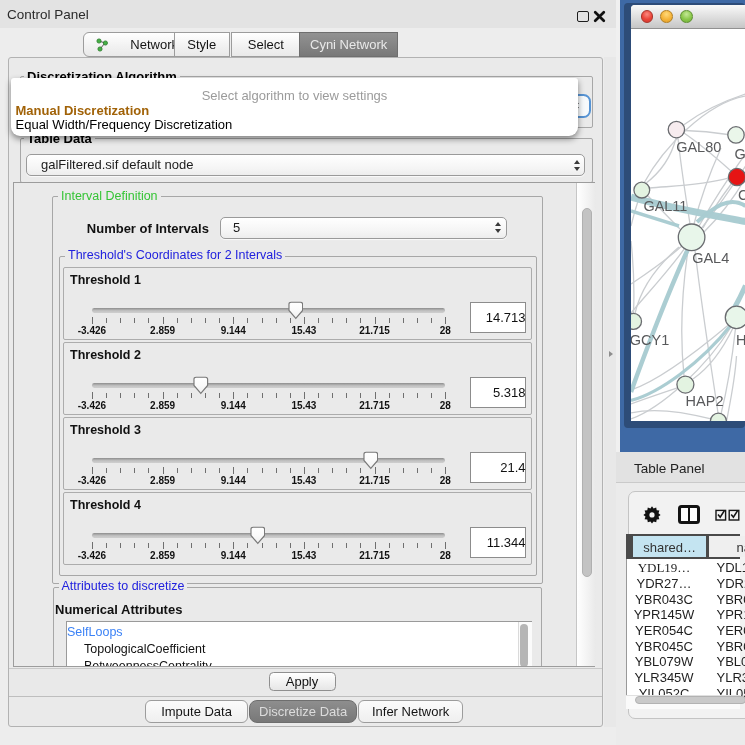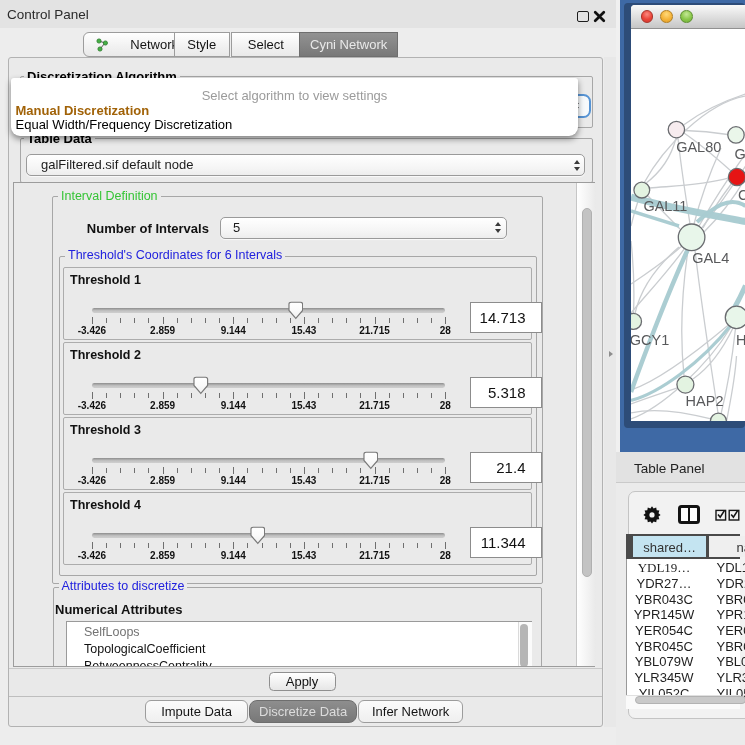--- a/index.html
+++ b/index.html
@@ -9,21 +9,21 @@
   .gt{position:absolute;background:#EAEAEA;padding:0 3px;font-size:12.5px;line-height:13px;white-space:nowrap;}
   .combo{position:absolute;border:1px solid #9A9A9A;border-radius:5px;background:linear-gradient(#FFFFFF,#F4F4F4 70%,#EDEDED);box-shadow:0 1px 1px rgba(255,255,255,.8);}
   .combo .ct{position:absolute;left:14px;top:2px;font-size:13px;color:#1C1C1C;white-space:nowrap;}
   .arr{position:absolute;width:0;height:0;border-left:3.6px solid transparent;border-right:3.6px solid transparent;}
   .arr.up{border-bottom:4.6px solid #3A3A3A;}
   .arr.dn{border-top:4.6px solid #3A3A3A;}
   .tabseg{position:absolute;top:32px;height:23px;background:linear-gradient(#FFFFFF,#F2F2F2 55%,#E9E9E9);border:1px solid #9C9C9C;font-size:13px;color:#141414;text-align:center;line-height:23px;white-space:nowrap;}
   .tbox{position:absolute;left:63px;width:467.3px;height:70.2px;border:1px solid #ACACAC;border-radius:2px;}
   .tlab{position:absolute;left:6px;top:5px;font-size:12.5px;font-weight:bold;color:#111;}
   .track{position:absolute;left:27.9px;width:353.3px;height:4.8px;background:linear-gradient(#8D8D8D,#C2C2C2 55%,#CFCFCF);border-radius:2.4px;top:39.6px;}
-  .vbox{position:absolute;left:405.7px;top:33.2px;width:54.8px;height:29.8px;background:#FFF;border:1px solid #8C8C8C;font-size:15px;color:#111;text-align:right;line-height:30px;padding-right:16px;}
+  .vbox{position:absolute;left:405.7px;top:33.2px;width:54.8px;height:29.8px;background:#FFF;border:1px solid #8C8C8C;font-size:13px;color:#111;text-align:right;line-height:30px;padding-right:0;}
   .tick{position:absolute;width:1px;background:#6F6F6F;}
   .slab{position:absolute;top:57px;font-size:10px;font-weight:bold;color:#111;transform:translateX(-50%);white-space:nowrap;}
   .thumb{position:absolute;top:32.4px;width:15.6px;height:19px;}
   .row{position:absolute;font-size:13px;color:#1F1F1F;white-space:nowrap;}
 </style></head>
 <body>
 <div id="stage">
 
 <div class="abs" style="left:616px;top:0;width:129px;height:452px;background:#3E69A5;"></div>
 <div class="abs" style="left:616px;top:0;width:4px;height:452px;background:#F0F0F0;"></div>
@@ -199,21 +199,21 @@
 
   <div class="grp" style="left:38px;top:13px;width:488.5px;height:386px;"></div>
   <div class="gt" style="left:44px;top:6.5px;color:#35C435;">Interval Definition</div>
   <div class="abs" style="left:72.8px;top:37.5px;font-size:13px;font-weight:bold;color:#111;">Number of Intervals</div>
   <div class="combo" style="left:206px;top:33.5px;width:284.5px;height:20px;">
     <div class="ct" style="left:12px;">5</div>
     <div class="arr up" style="left:274px;top:4.6px;"></div>
     <div class="arr dn" style="left:274px;top:11.6px;"></div>
   </div>
   <div class="grp" style="left:44.5px;top:72.5px;width:476.5px;height:318.5px;"></div>
-  <div class="gt" style="left:51px;top:66px;color:#2121DE;">Threshold's Coordinates for 6 Intervals</div>
+  <div class="gt" style="left:51px;top:66px;color:#2121DE;">Threshold's Coordinates for 2 Intervals</div>
   <div class="abs" style="left:-14px;top:-183px;">
 <div class="tbox" style="top:267.4px;">
 <div class="tlab">Threshold 1</div>
 <div class="track"></div>
 <div class="tick" style="left:27.9px;top:48.2px;height:7.6px;"></div>
             <div class="tick" style="left:42.0px;top:49.4px;height:5px;"></div>
             <div class="tick" style="left:56.2px;top:49.4px;height:5px;"></div>
             <div class="tick" style="left:70.3px;top:49.4px;height:5px;"></div>
             <div class="tick" style="left:84.4px;top:49.4px;height:5px;"></div>
             <div class="tick" style="left:98.6px;top:48.2px;height:7.6px;"></div>
@@ -367,21 +367,21 @@
               <path d="M3.2 1 L12.8 1 Q15 1 15 3.2 L15 9.5 L8 17.6 L1 9.5 L1 3.2 Q1 1 3.2 1 Z" fill="url(#thg)" stroke="#787878" stroke-width="1.2"></path>
             </svg>
 <div class="vbox">11.344</div>
 </div>
   </div>
 
   <div class="grp" style="left:39px;top:403.5px;width:486.5px;height:90px;"></div>
   <div class="gt" style="left:44.5px;top:397px;color:#2121DE;">Attributes to discretize</div>
   <div class="abs" style="left:41px;top:418.5px;font-size:13px;font-weight:bold;color:#111;">Numerical Attributes</div>
   <div class="abs" style="left:52px;top:438px;width:463.5px;height:45px;background:#FFF;border:1px solid #9A9A9A;">
-    <div class="abs" style="left:17px;top:3px;font-size:12.5px;color:#737373;">SelfLoops</div>
+    <div class="abs" style="left:0;top:3px;font-size:12.5px;color:#3b82f6;">SelfLoops</div>
     <div class="abs" style="left:17px;top:20px;font-size:12.5px;color:#111;">TopologicalCoefficient</div>
     <div class="abs" style="left:17px;top:37px;font-size:12.5px;color:#111;">BetweennessCentrality</div>
     <div class="abs" style="left:450.5px;top:0;width:13px;height:45px;background:#FBFBFB;border-left:1px solid #DADADA;"></div>
     <div class="abs" style="left:452.5px;top:1.5px;width:8.5px;height:43px;background:#B5B5B5;border-radius:4px;"></div>
   </div>
  </div>
 </div>
 
 <div class="abs" style="left:575.5px;top:183px;width:19px;height:483px;background:linear-gradient(to right,#FFFFFF,#F2F2F2 60%,#E9E9E9);border-left:1px solid #C6C6C6;"></div>
 <div class="abs" style="left:581.5px;top:207.5px;width:10px;height:369.5px;background:#C3C3C3;border:1px solid #B0B0B0;border-radius:5.5px;box-sizing:border-box;"></div>

